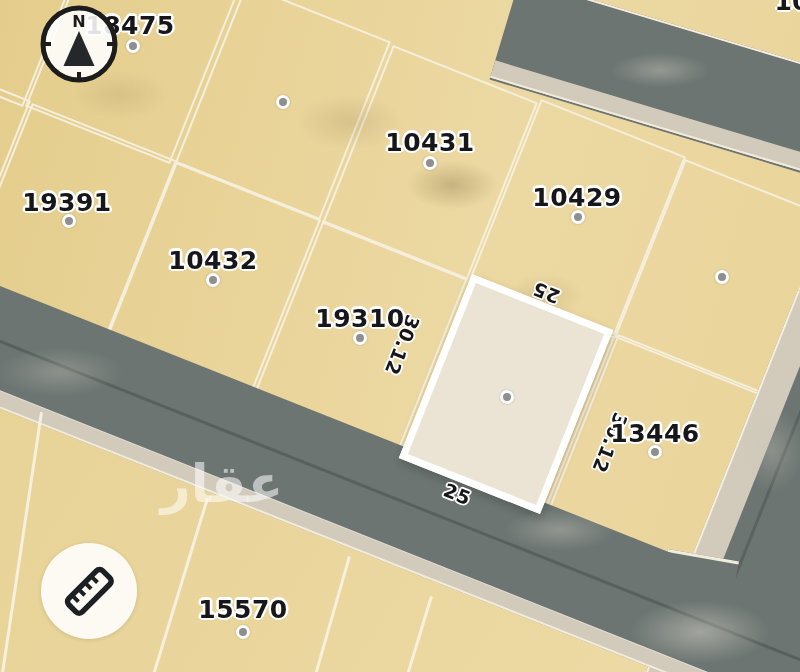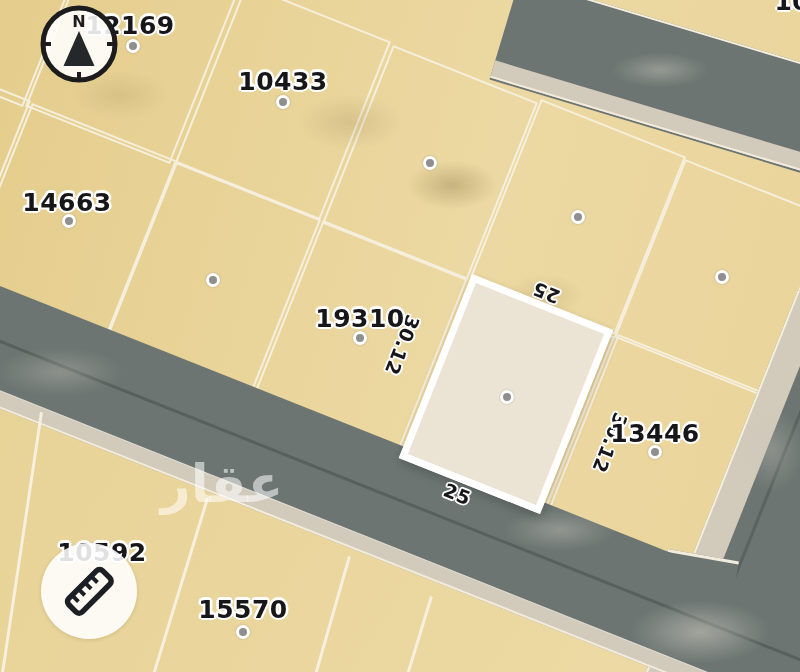--- a/index.html
+++ b/index.html
@@ -144,26 +144,27 @@
     <span class="dim dim-left">30.12</span>
     <span class="dim dim-right">30.12</span>
     <span class="dim dim-bottom">25</span>
   </div>
 
   <div class="vline" style="left:40px;top:412px;height:275px;transform:rotate(8.5deg)"></div>
   <div class="vline" style="left:206px;top:498px;height:185px;transform:rotate(17deg)"></div>
   <div class="vline" style="left:348px;top:556px;height:125px;transform:rotate(16deg)"></div>
   <div class="vline" style="left:430px;top:596px;height:85px;transform:rotate(17deg)"></div>
 
-  <div class="plabel" style="left:130px;top:25px">12169</div>
-  <div class="plabel" style="left:283px;top:81px">10433</div>
-  <div class="plabel" style="left:67px;top:202px">14663</div>
+  <div class="plabel" style="left:130px;top:25px">18475</div>
+  <div class="plabel" style="left:430px;top:142px">10431</div>
+  <div class="plabel" style="left:577px;top:197px">10429</div>
+  <div class="plabel" style="left:67px;top:202px">19391</div>
+  <div class="plabel" style="left:213px;top:260px">10432</div>
   <div class="plabel" style="left:360px;top:318px">19310</div>
   <div class="plabel" style="left:655px;top:433px">13446</div>
-  <div class="plabel" style="left:102px;top:552px">10592</div>
   <div class="plabel" style="left:243px;top:609px">15570</div>
   <div class="corner-partial">10</div>
 
   <div class="pdot" style="left:133px;top:46px"></div>
   <div class="pdot" style="left:283px;top:102px"></div>
   <div class="pdot" style="left:430px;top:163px"></div>
   <div class="pdot" style="left:578px;top:217px"></div>
   <div class="pdot" style="left:722px;top:277px"></div>
   <div class="pdot" style="left:69px;top:221px"></div>
   <div class="pdot" style="left:213px;top:280px"></div>

